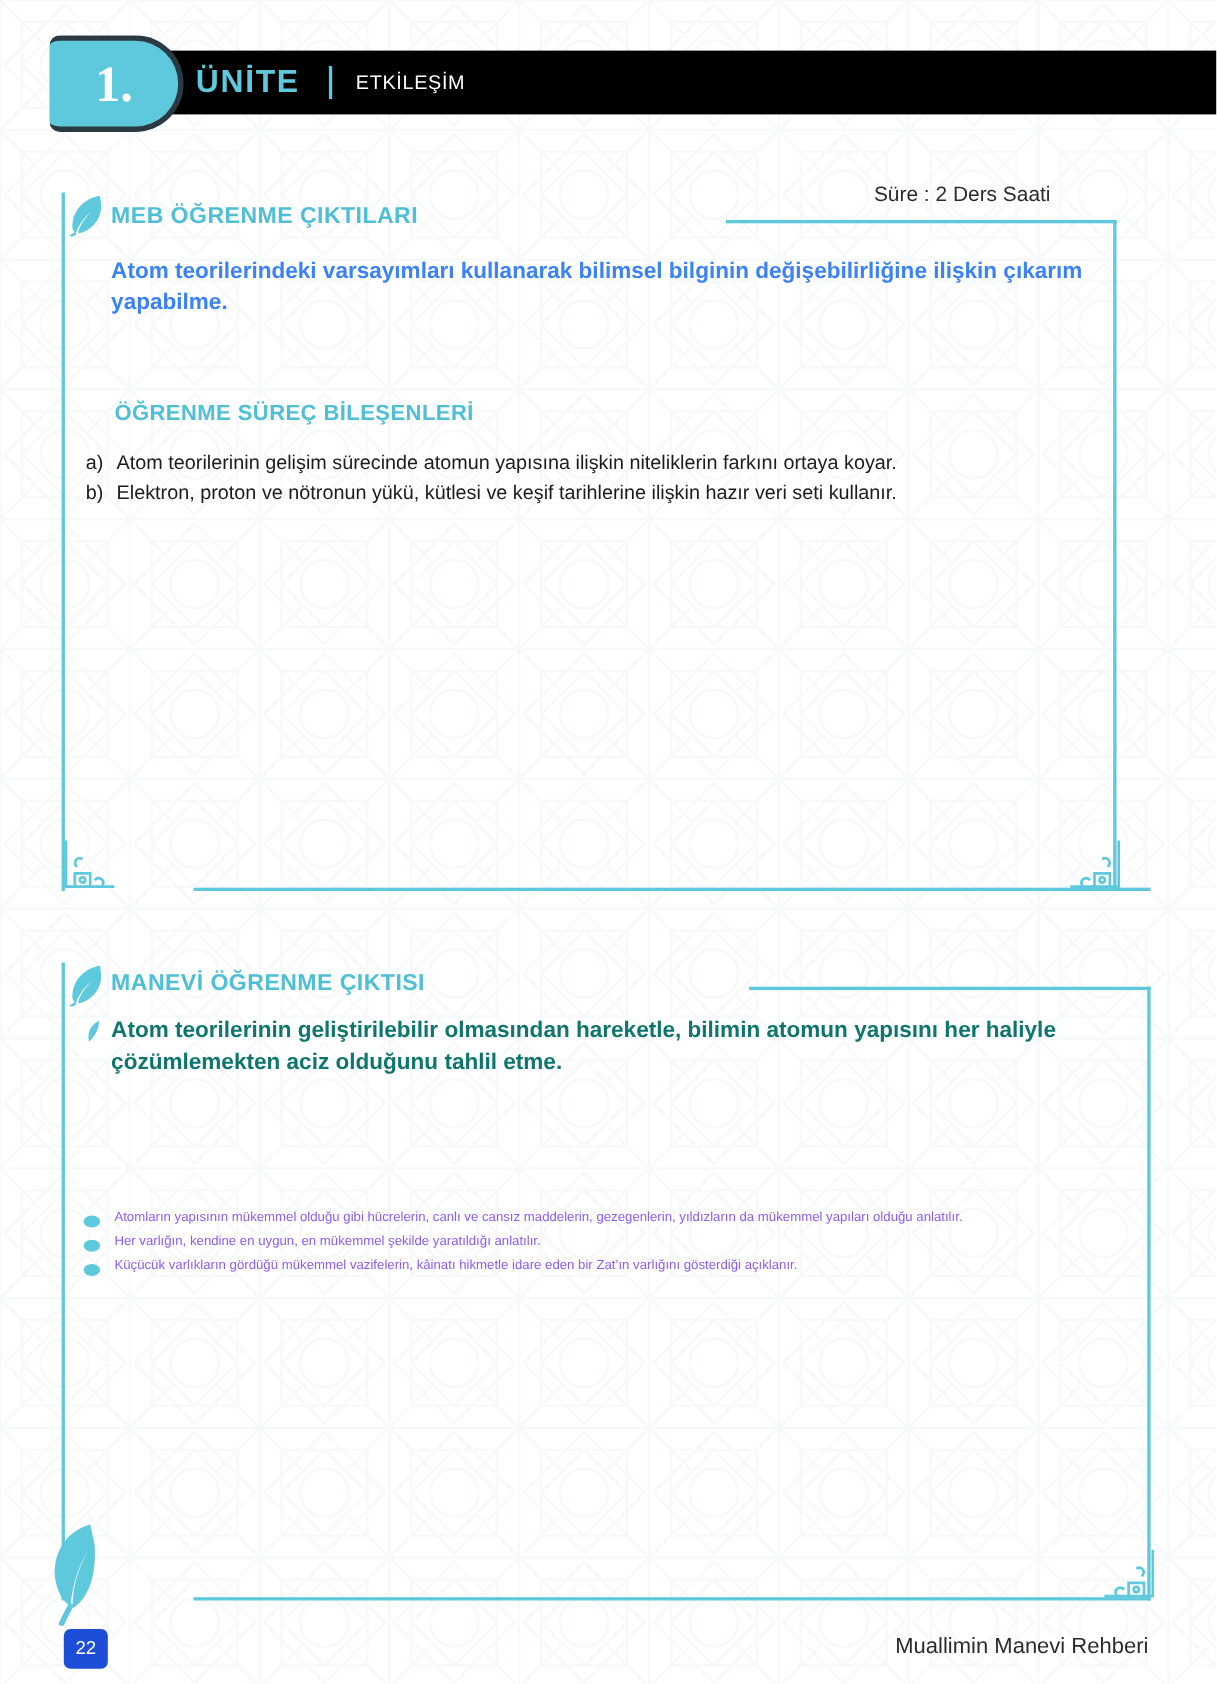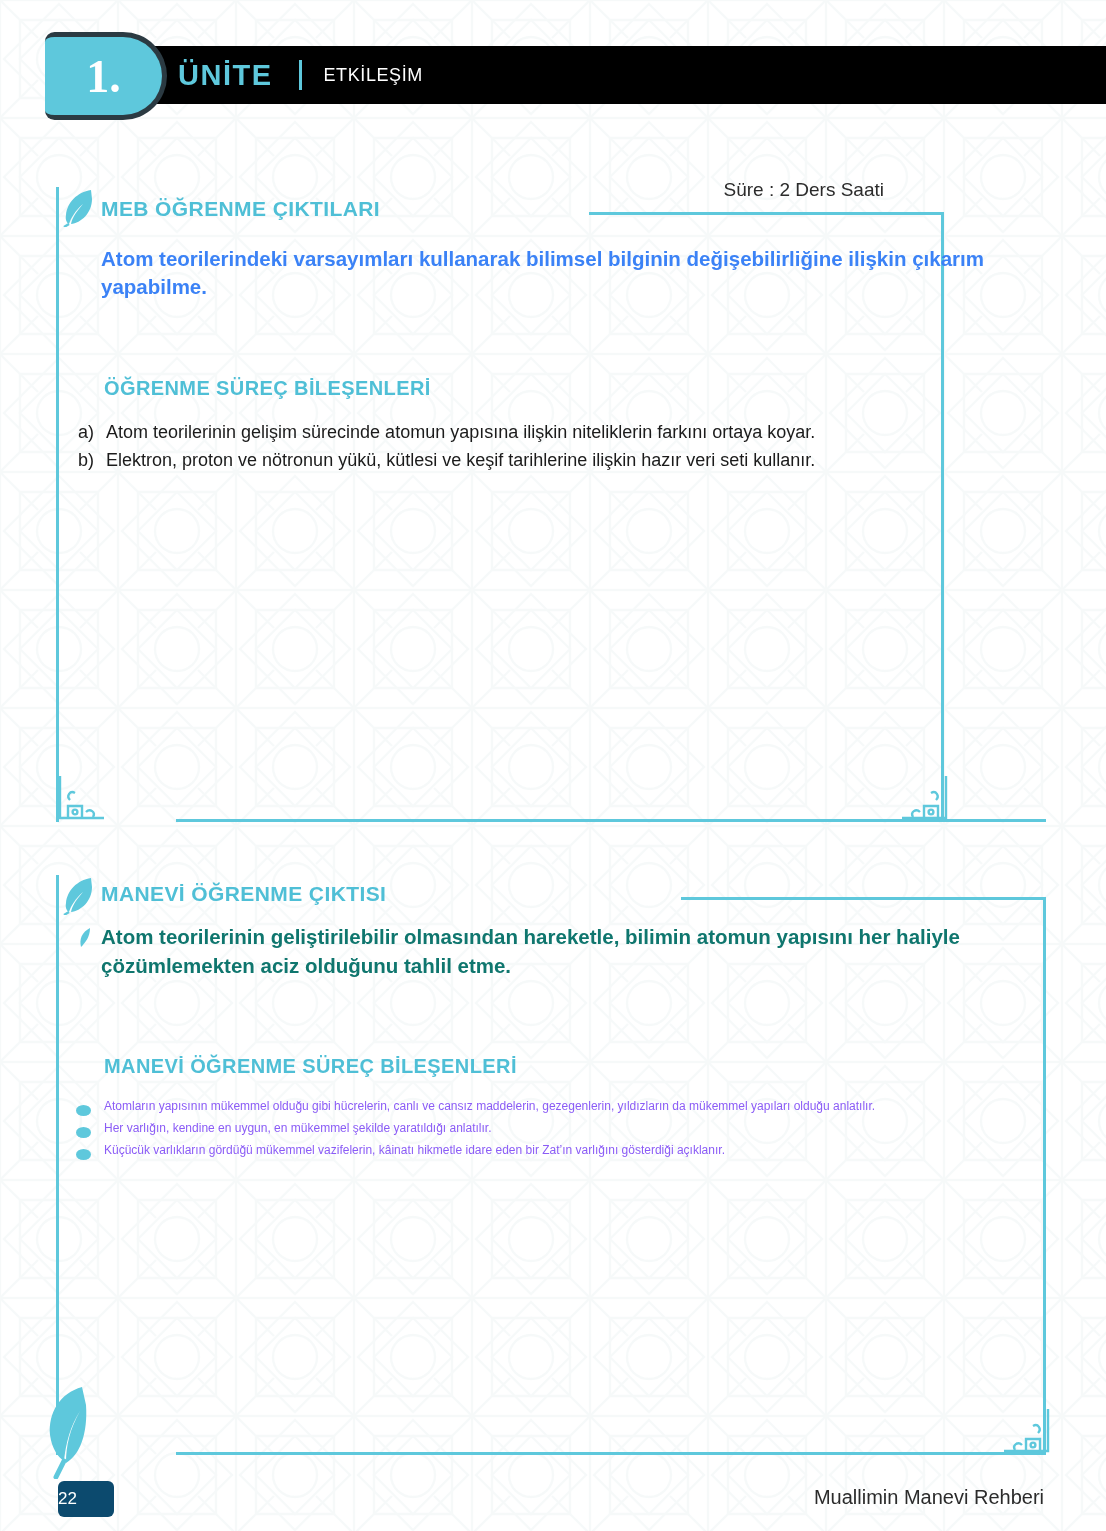--- a/index.html
+++ b/index.html
@@ -83,23 +83,22 @@
     font-size: 46px;
     font-weight: bold;
     font-family: "Liberation Serif", serif;
   }
 
   
   .sec1-frame {
     position: absolute;
     left: 56px;
     top: 175px;
-    width: 888px;
+    width: 959px;
     height: 635px;
-    margin-top: 12px;
   }
   .sec1-frame .left-rail {
     position: absolute;
     left: 0; top: 0;
     width: 3px; height: 635px;
     background: #5ec8dc;
   }
   .sec1-frame .right-rail {
     position: absolute;
     right: 0; top: 25px;
@@ -269,29 +268,29 @@
     background: #5ec8dc;
     border-radius: 50%;
   }
   .bullets .bullet-text { flex: 1; }
 
   
   .page-number {
     position: absolute;
     left: 58px;
     bottom: 14px;
-    width: 56px;
+    width: 40px;
     height: 36px;
-    background: #0c4a6e;
+    background: #1d4ed8;
     border-radius: 6px;
     color: #ffffff;
     font-size: 17px;
     display: flex;
     align-items: center;
-    justify-content: flex-start;
+    justify-content: center;
   }
   .footer-text {
     position: absolute;
     right: 62px;
     bottom: 22px;
     font-size: 20px;
     color: #2b2b2b;
     margin-top: 12px;
   }
   .footer-quill {
@@ -404,21 +403,20 @@
     <div class="manevi-title">MANEVİ ÖĞRENME ÇIKTISI</div>
 
     <span style="position:absolute;left:20px;top:52px;">
       <svg width="18" height="24" viewBox="0 0 18 24">
         <path d="M14 1 C6 5 3 12 5 20 C9 16 14 10 14 1 Z" fill="#5ec8dc"></path>
       </svg>
     </span>
 
     <div class="manevi-outcome">Atom teorilerinin geliştirilebilir olmasından hareketle, bilimin atomun yapısını her haliyle çözümlemekten aciz olduğunu tahlil etme.</div>
 
-    <div class="manevi-sub-title">MANEVİ ÖĞRENME SÜREÇ BİLEŞENLERİ</div>
 
     <div class="bullets">
       <div class="row">
         <span class="bullet-dot">
             <i></i>
           </span>
         <span class="bullet-text">Atomların yapısının mükemmel olduğu gibi hücrelerin, canlı ve cansız maddelerin, gezegenlerin, yıldızların da mükemmel yapıları olduğu anlatılır.</span>
       </div>
       <div class="row">
         <span class="bullet-dot">

